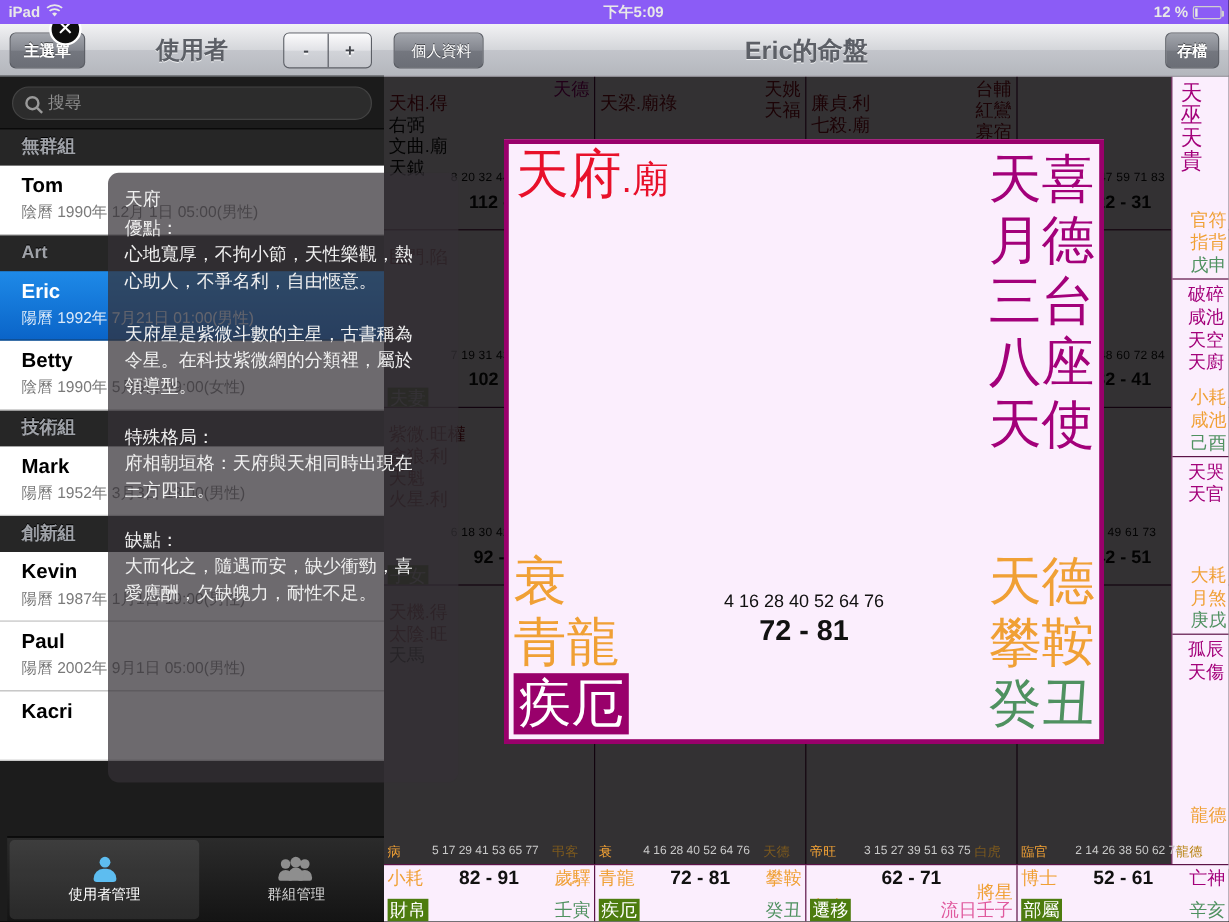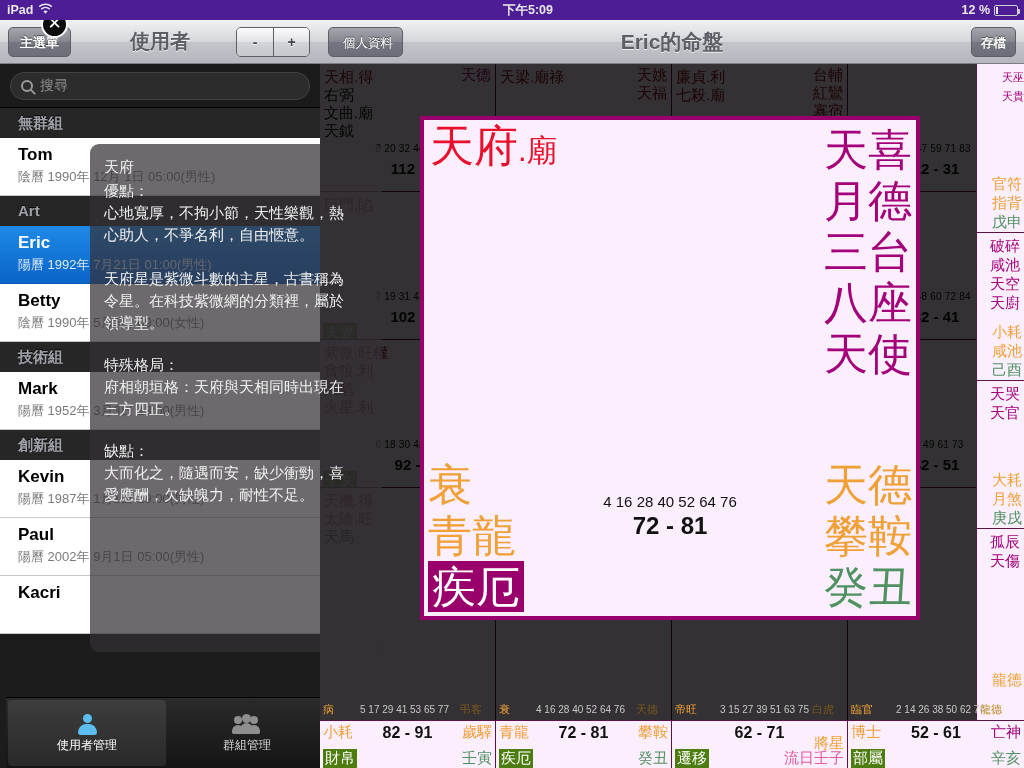--- a/index.html
+++ b/index.html
@@ -7,21 +7,21 @@
     width: 1024px; height: 768px;
     overflow: hidden;
     font-family: "Liberation Sans", "DejaVu Sans", sans-serif;
     background: #000;
   }
   #root { position: relative; width: 1024px; height: 768px; }
 
   
   .statusbar {
     position: absolute; top: 0; left: 0; width: 1024px; height: 20px;
-    background: #4c1d95; color: #e8e8e8; font-size: 12.5px;
+    background: #8b5cf6; color: #e8e8e8; font-size: 12.5px;
     display: flex; align-items: center;
   }
   .sb-left { position: absolute; left: 7px; display: flex; align-items: center; gap: 5px; font-weight: bold; }
   .sb-wifi { display:inline-block; }
   .sb-center { position: absolute; left: 0; width: 1024px; text-align: center; font-weight: bold; margin-left: 16px; }
   .sb-right { position: absolute; right: 6px; display: flex; align-items: center; gap: 4px; font-weight: bold; }
   .batt {
     display: inline-block; width: 24px; height: 11px;
     border: 1px solid #cfcfcf; border-radius: 2px; position: relative;
   }
@@ -164,21 +164,21 @@
     background: linear-gradient(to bottom, #a3a6ad 0%, #83868e 50%, #74777f 51%, #6b6e76 100%);
     border: 1px solid #5c5f66; border-radius: 5px;
   }
 
   
   .chart { position:absolute; left:0; top:44px; width:704px; height:704px; background:#fdf4fe; }
   .cell {
     position: absolute; border-right: 1px solid #5c1347; border-bottom: 1px solid #5c1347;
     overflow: hidden;
   }
-  .stars { position:absolute; top:4px; left:4px; font-size:15px; line-height:18px; }
+  .stars { position:absolute; top:14px; left:4px; font-size:15px; line-height:18px; }
   .stars-r { position:absolute; top:2px; right:4px; font-size:15px; line-height:18px; text-align:right; }
   .footer-row {
     position:absolute; left:0; right:0; bottom:0; height:48px;
   }
   .fr-nums { position:absolute; left:0; right:0; top:0; text-align:center; font-size:10px; color:#111; letter-spacing:.2px;}
   .fr-l { position:absolute; left:3px; }
   .fr-range { position:absolute; left:0; right:0; text-align:center; font-size:15px; font-weight:bold; color:#111; }
   .fr-line3 { position:absolute; left:0; right:0; top:32px; height:16px; font-size:15px; }
   .badge-mag { background:#4d7c0f; color:#fff; padding:0 2px; }
   .c-dkred   { color:#8d1020; }
@@ -455,21 +455,21 @@
         <div class="stars c-blk">
           <div>鈴星.利</div>
         </div>
       </div>
 
     </div>
 
     <div class="dim"></div>
 
     <div style="position:absolute;right:0;top:44px;width:48px;height:660px;background:#fbeefd;border-left:1px solid #5c1347;z-index:10;">
-      <div style="position:absolute;top:4px;right:0;font-size:11px;line-height:19px;text-align:right;color:#a3007a;">
+      <div style="position:absolute;top:4px;right:22px;font-size:18px;line-height:19px;text-align:right;color:#a3007a;">
         <div>天巫</div>
         <div>天貴</div>
       </div>
       <div style="position:absolute;top:110px;right:2px;font-size:15px;line-height:19px;text-align:right;">
         <div class="c-org">官符</div>
         <div class="c-org">指背</div>
         <div class="c-grn">戊申</div>
       </div>
       <div style="position:absolute;top:168px;left:0;right:0;border-top:1px solid #5c1347;"></div>
 

